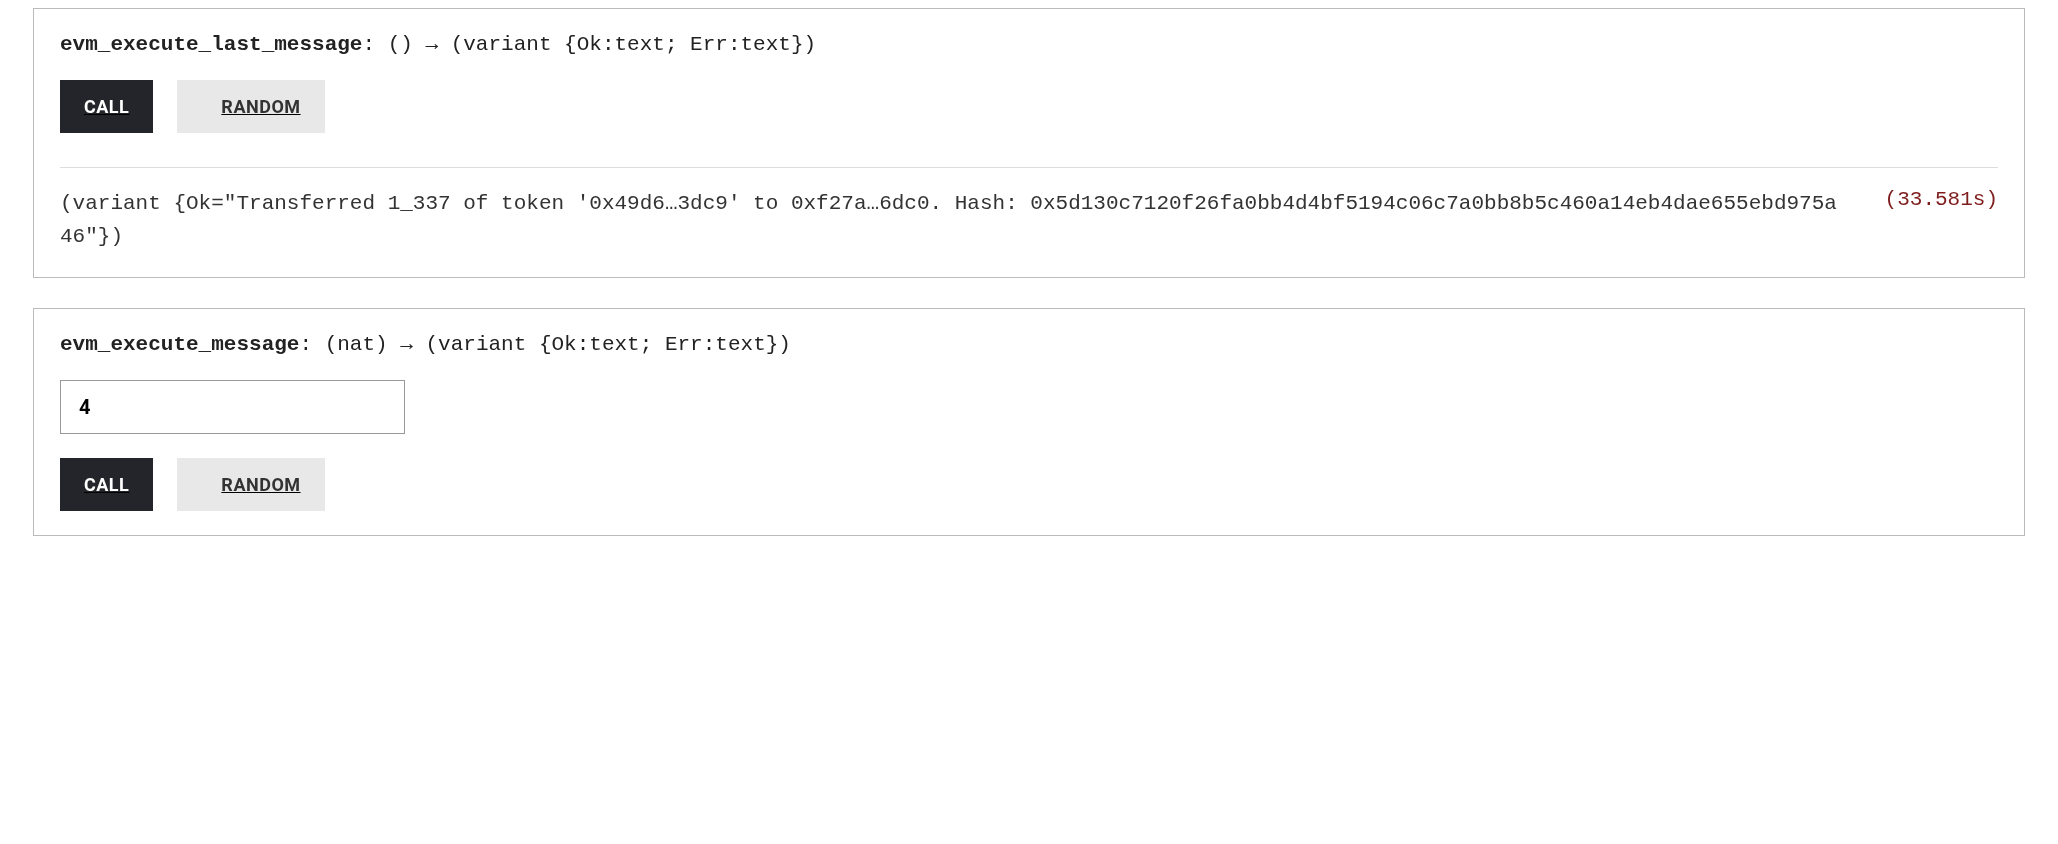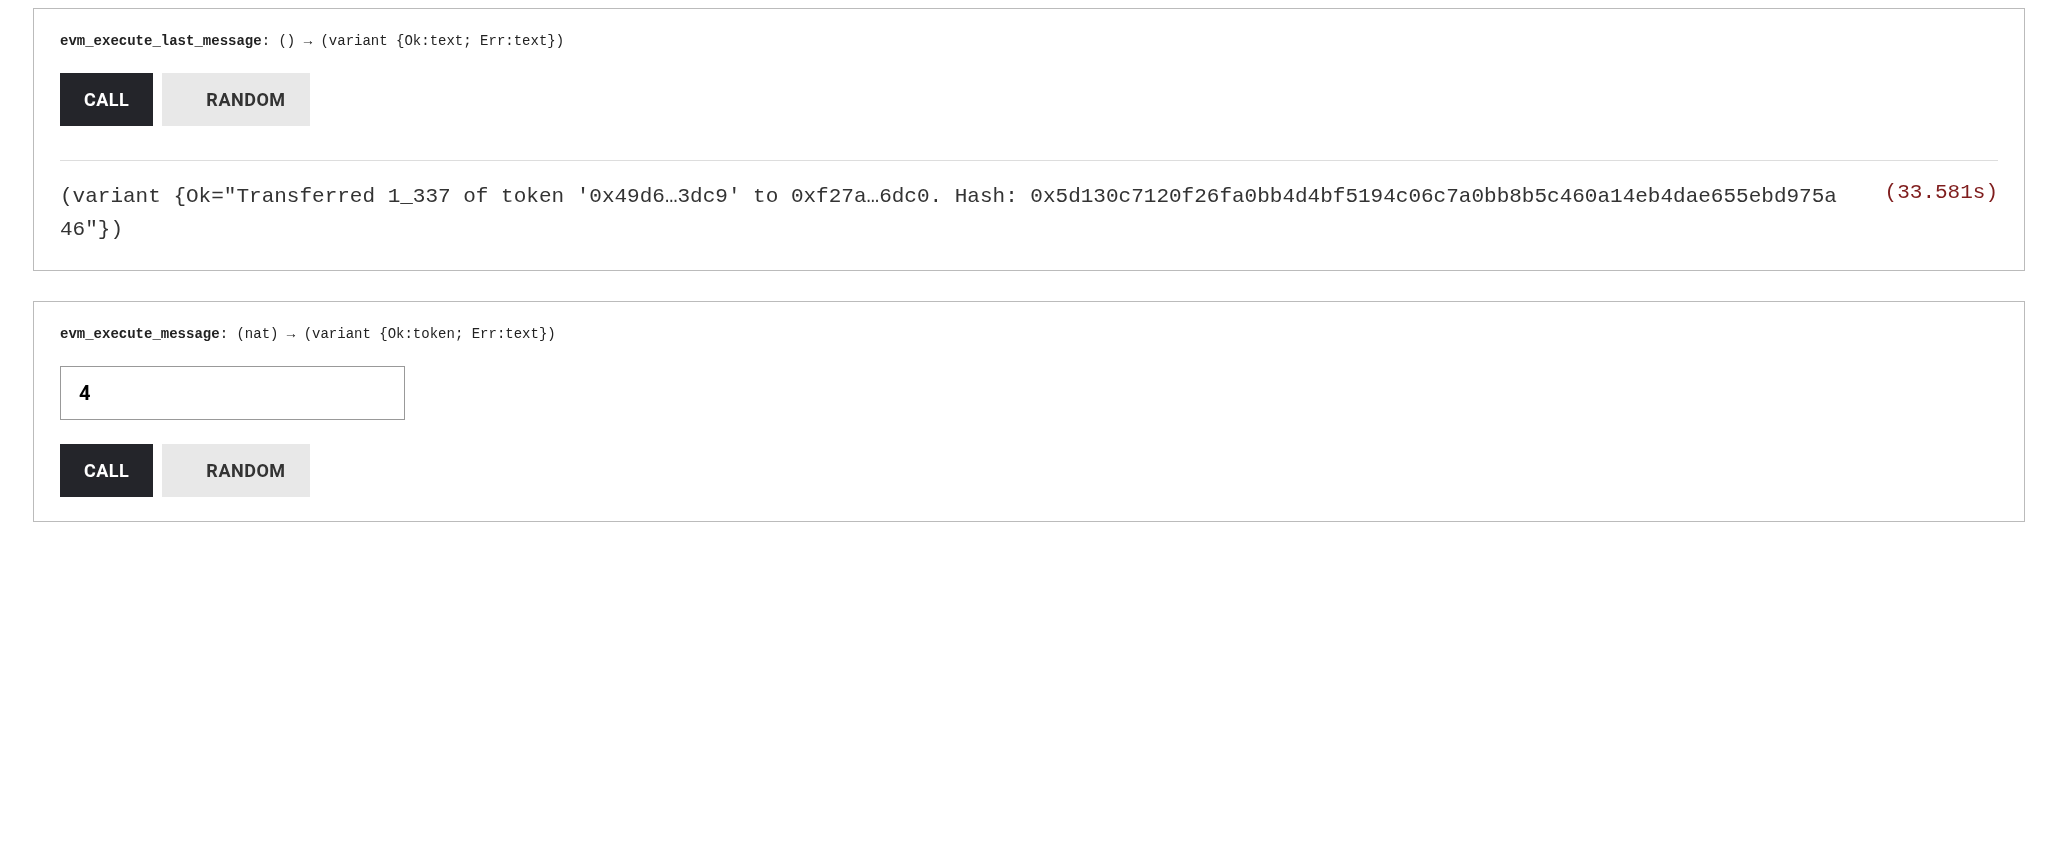--- a/index.html
+++ b/index.html
@@ -13,21 +13,21 @@
       padding: 8px 33px;
     }
     .card {
       border: 1px solid #bbb;
       padding: 24px 26px;
       margin-bottom: 30px;
       background: #fff;
     }
     .signature {
       font-family: ui-monospace, SFMono-Regular, Menlo, Monaco, Consolas, "Courier New", monospace;
-      font-size: 14px;
+      font-size: 21px;
       color: #222;
       margin-bottom: 24px;
       word-break: break-word;
     }
     .signature .name {
       font-weight: 700;
     }
     .input-row {
       margin-bottom: 24px;
     }
@@ -36,21 +36,22 @@
       font-size: 20px;
       font-weight: 700;
       padding: 14px 18px;
       border: 1px solid #999;
       width: 345px;
       background: #fff;
       outline: none;
     }
     .btn-row {
       display: flex;
-      gap: 9px;
+      gap: 24px;
+      text-decoration: underline;
     }
     .btn {
       font-family: -apple-system, BlinkMacSystemFont, "Segoe UI", Roboto, sans-serif;
       font-size: 18px;
       font-weight: 700;
       letter-spacing: 0.5px;
       padding: 16px 24px;
       border: none;
       cursor: pointer;
       text-transform: uppercase;
@@ -103,21 +104,21 @@
   </div>
   <hr class="divider">
   <div class="result-row">
     <div class="result-text">(variant {Ok="Transferred 1_337 of token '0x49d6…3dc9' to 0xf27a…6dc0. Hash: 0x5d130c7120f26fa0bb4d4bf5194c06c7a0bb8b5c460a14eb4dae655ebd975a46"})</div>
     <div class="timing">(33.581s)</div>
   </div>
 </div>
 
 <div class="card">
   <div class="signature">
-    <span class="name">evm_execute_message</span><span>: (nat) → (variant {Ok:token; Err:text})</span>
+    <span class="name">evm_execute_message</span><span>: (nat) → (variant {Ok:text; Err:text})</span>
   </div>
   <div class="input-row">
     <input class="num-input" type="text" value="4" style="">
   </div>
   <div class="btn-row">
     <button class="btn btn-call">CALL</button>
     <button class="btn btn-random">RANDOM</button>
   </div>
 </div>
 

